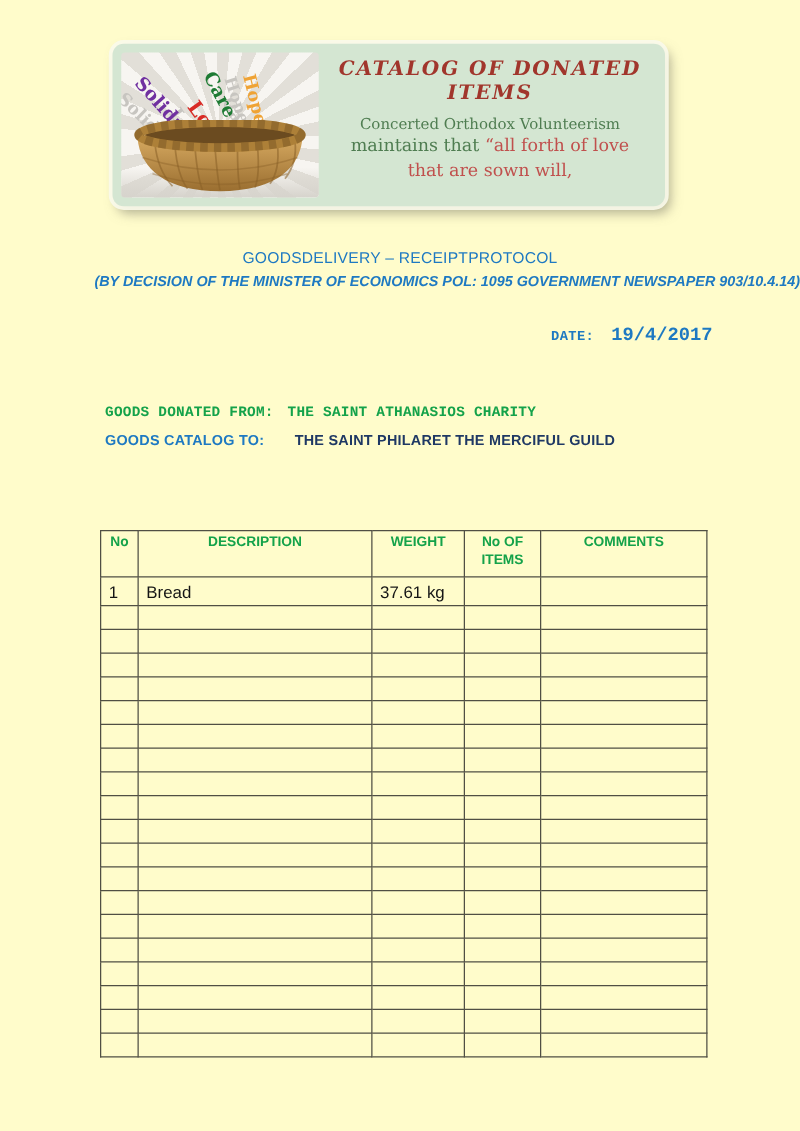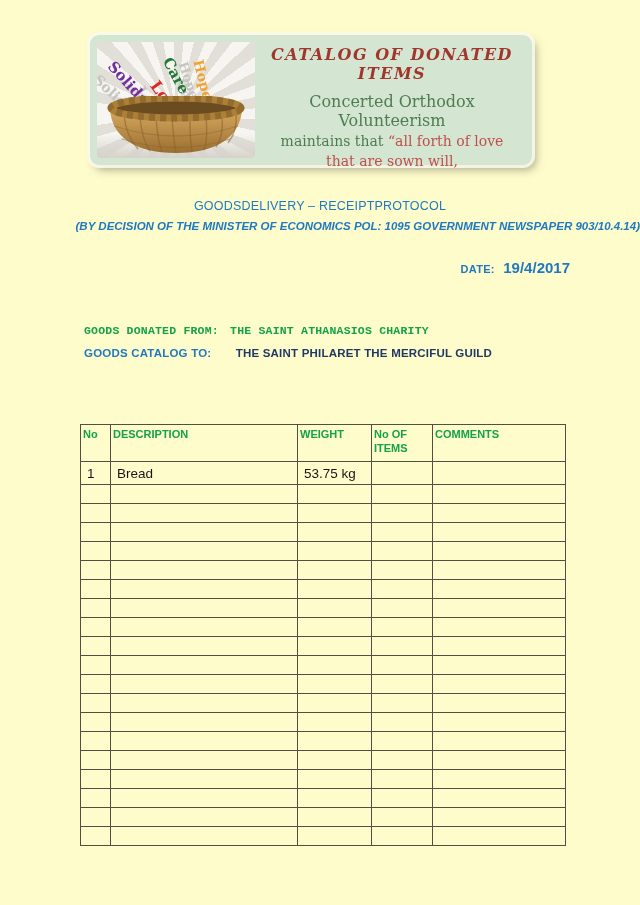--- a/index.html
+++ b/index.html
@@ -35,35 +35,35 @@
   .echo { color:#c7c5c0; }
   .echo-0 { left:4px;  top:30px; font-size:14px; transform:rotate(44deg); }
   .echo-1 { left:48px; top:42px; font-size:15px; transform:rotate(56deg); }
   .echo-2 { left:90px; top:34px; font-size:14px; transform:rotate(62deg); }
   .echo-3 { left:92px; top:18px; font-size:13px; transform:rotate(72deg); }
   .basket-svg { position:absolute; left:9px; top:54px; }
 
   .banner-text { position:absolute; left:168px; top:5px; width:268px; text-align:center;
                  font-family:"DejaVu Serif", serif; }
   .banner-title { font-weight:bold; font-size:16px; letter-spacing:1.5px; color:#A1362C; margin-top:5px;font-style:italic; }
-  .banner-sub   { font-size:16px; color:#4F7D51; margin-top:9px; }
+  .banner-sub   { font-size:12px; color:#4F7D51; margin-top:9px; }
   .banner-quote { font-size:14px; line-height:1.3; margin-top:2px; }
   .c-green { color:#4F7D51; }
   .c-red   { color:#C0504D; }
 
   
   .doc-title {
     position:absolute; top:199px; left:0; width:100%; text-align:center;
     color:#1E79C2; font-weight:normal; font-size:12.5px; letter-spacing:.2px;
   }
   .doc-sub {
     position:absolute; top:220px; left:0; width:100%; text-align:right;
     color:#1E79C2; font-weight:bold; font-style:italic; font-size:11.5px;
   }
-  .date-line { position:absolute; top:259px; right:70px; color:#1E79C2; font-weight:bold; }
+  .date-line { position:absolute; top:259px; right:70px; color:#1E79C2; font-weight:bold;font-family:Liberation Mono, monospace; }
   .date-label { font-size:11px; letter-spacing:.3px; }
   .date-value { font-size:15px; margin-left:4px; }
 
   .donor-line { position:absolute; left:84px; font-weight:bold; font-size:11.5px; letter-spacing:.2px; }
   .donor-from { top:324px; color:#14A24A;font-family:Liberation Mono, monospace; }
   .donor-to   { top:347px; }
   .to-label { color:#1E79C2; }
   .to-value { color:#1F3864; margin-left:21px; }
   .from-value { margin-left:4px; }
 
@@ -72,21 +72,21 @@
     position:absolute; left:80px; top:424px;
     border-collapse:collapse; table-layout:fixed;
   }
   .items-table col.c0 { width:30px; }
   .items-table col.c1 { width:187px; }
   .items-table col.c2 { width:74px; }
   .items-table col.c3 { width:61px; }
   .items-table col.c4 { width:133px; }
   .items-table th, .items-table td { border:1px solid #504f44; }
   .items-table th {
-    color:#14A24A; font-size:11px; font-weight:bold; text-align:left;
+    color:#14A24A; font-size:11px; font-weight:bold; text-align:center;
     vertical-align:top; padding:3px 2px 0 2px; height:33px; line-height:1.25;
   }
   .items-table td {
     font-size:13.5px; color:#151515; padding:0 2px 0 6px; vertical-align:middle;
     overflow:hidden; white-space:nowrap;
   }
   .items-table tr.data-row  { height:23px; }
   .items-table tr.empty-row { height:19px; }
 </style>
 </head>
@@ -167,21 +167,21 @@
           <th>DESCRIPTION</th>
           <th>WEIGHT</th>
           <th>No OF ITEMS</th>
           <th>COMMENTS</th>
         </tr>
     </thead>
     <tbody id="items-body">
         <tr class="data-row">
           <td>1</td>
           <td>Bread</td>
-          <td>53.75 kg</td>
+          <td>37.61 kg</td>
           <td></td>
           <td></td>
         </tr>
         <tr class="empty-row">
           <td></td>
           <td></td>
           <td></td>
           <td></td>
           <td></td>
         </tr>

